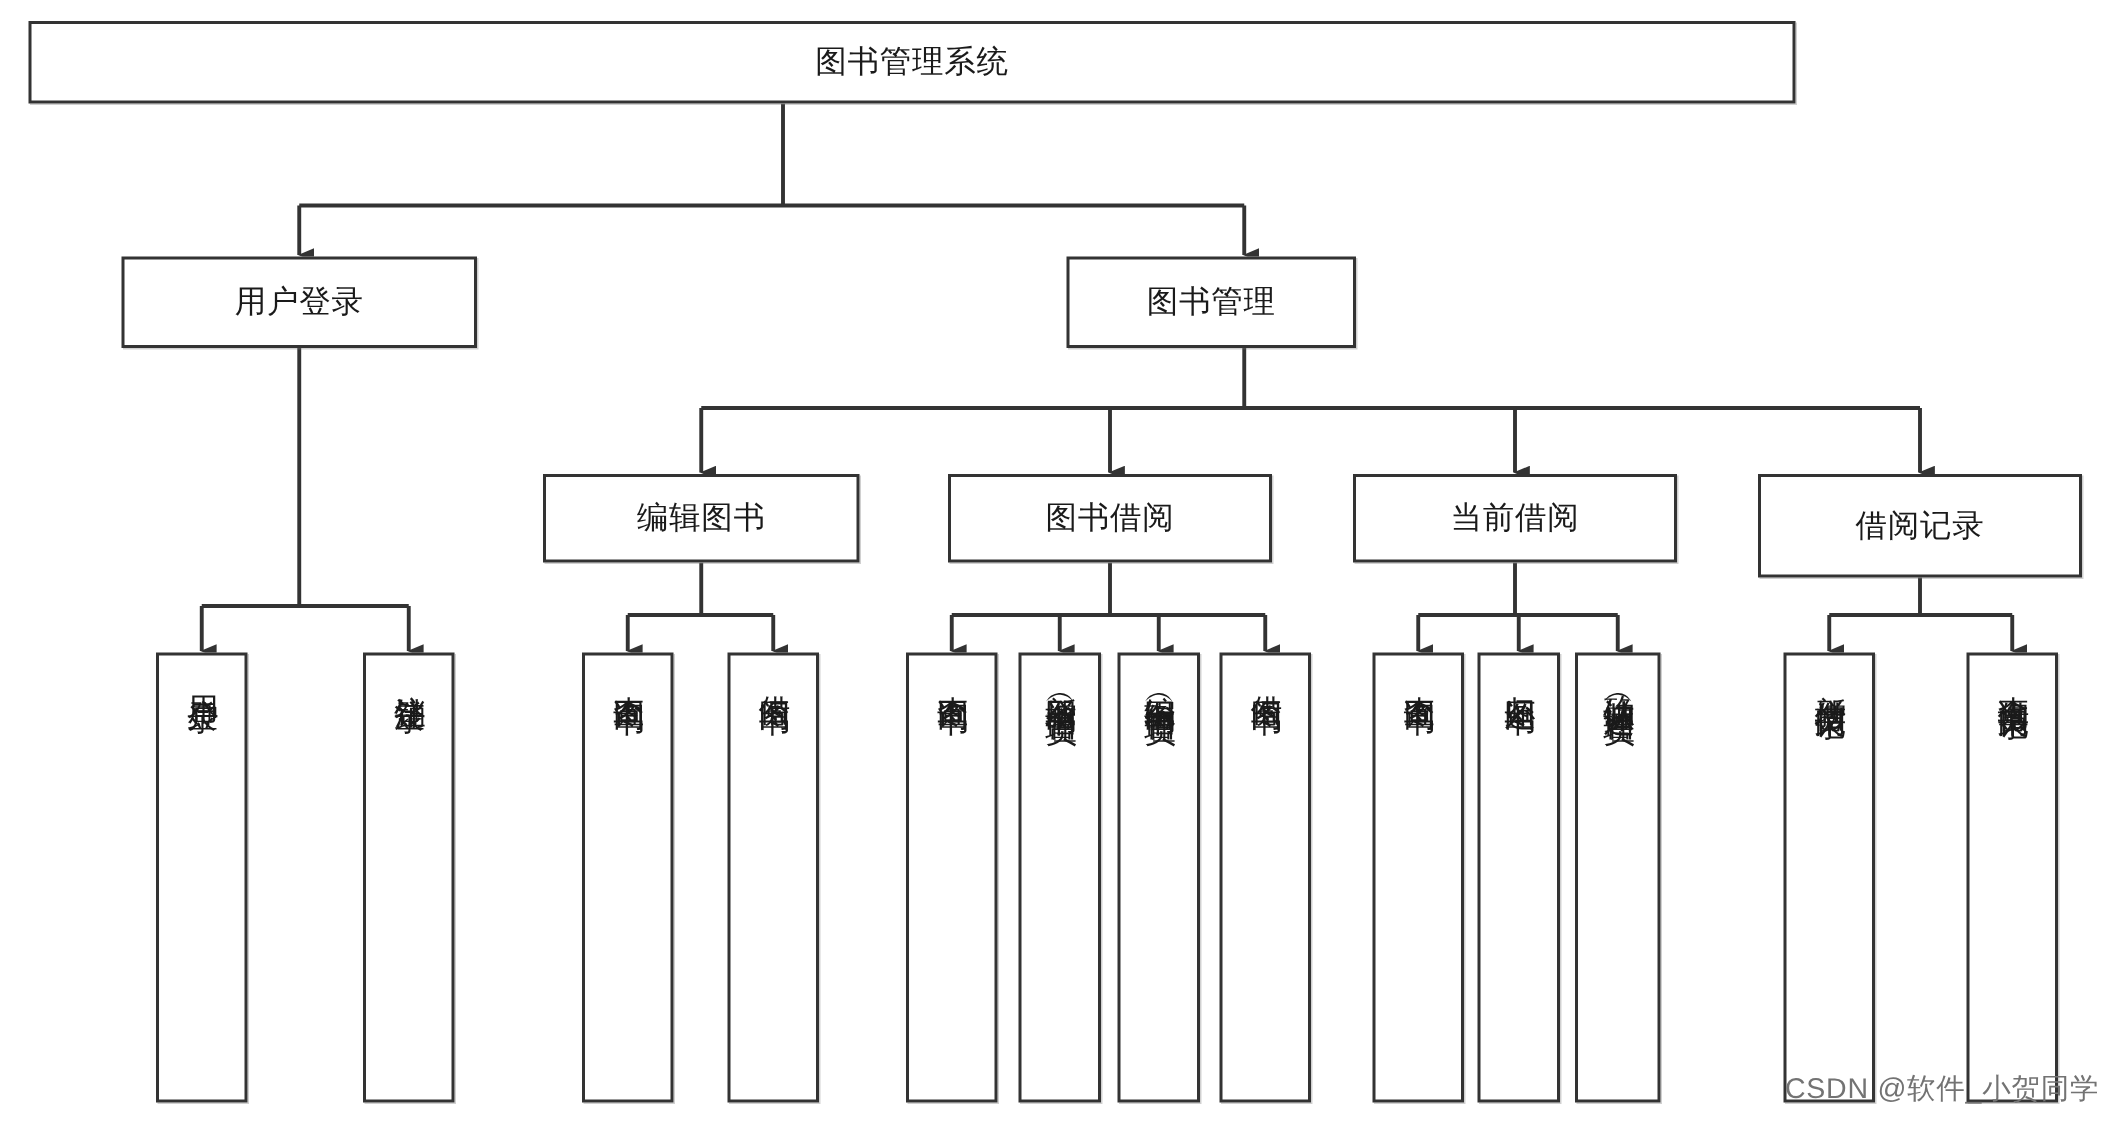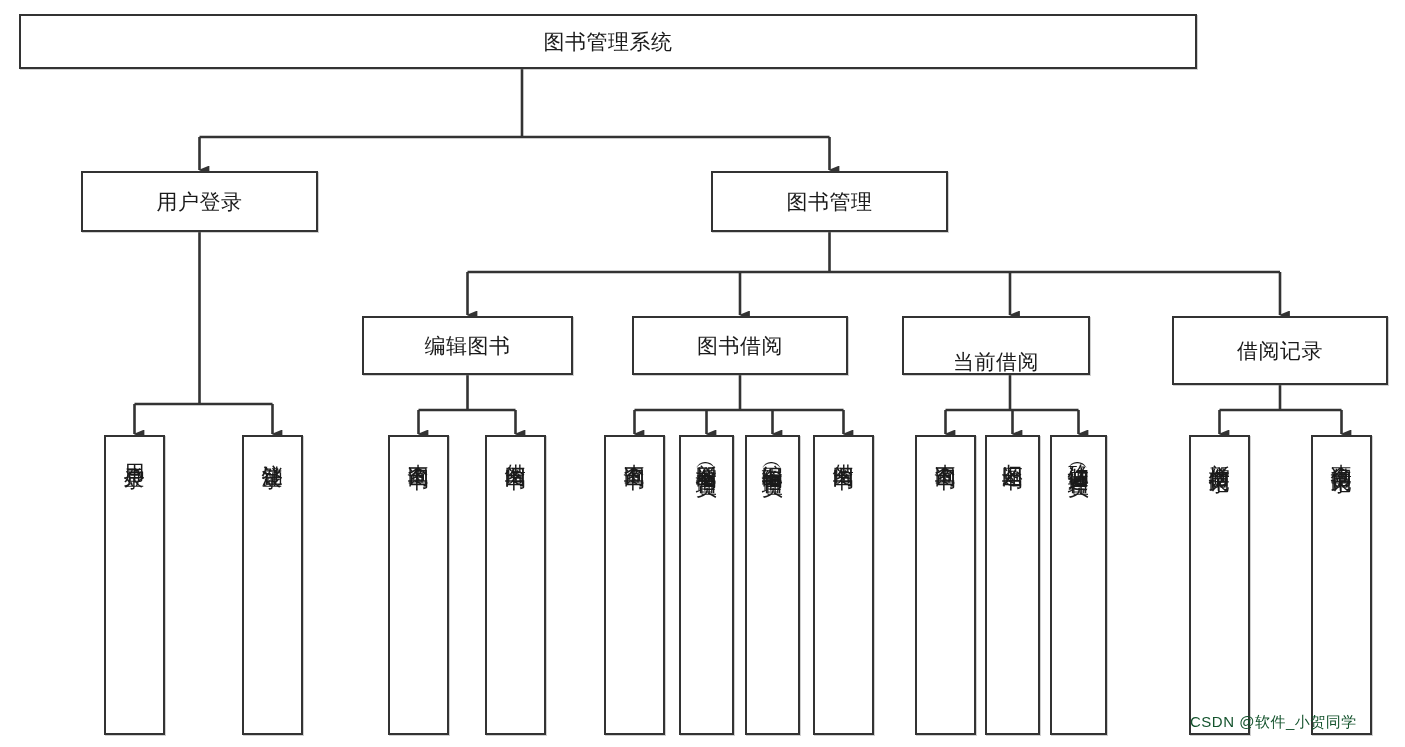--- a/index.html
+++ b/index.html
@@ -53,22 +53,22 @@
   .node.vert .label {
     writing-mode: vertical-rl;
     text-orientation: upright;
     font-size: 21px;
     line-height: 1.32;
     letter-spacing: 2px;
     white-space: nowrap;
   }
   .watermark {
     position: absolute;
-    font-size: 15px;
-    color: #14532d;
+    font-size: 19px;
+    color: #737373;
     white-space: nowrap;
     letter-spacing: 0.5px;
     user-select: none;
   }
 </style>
 </head>
 <body>
 
 <div id="canvas">
   <svg id="wires" viewBox="0 0 1405 747" xmlns="http://www.w3.org/2000/svg">
@@ -114,30 +114,30 @@
       </g>
   </svg>
 
   <div id="nodes">
       <div class="node horiz" style="left: 19px; top: 14px; width: 1178px; height: 55px;">
         <span class="label">图书管理系统</span>
       </div>
       <div class="node horiz" style="left: 81px; top: 171px; width: 237px; height: 61px;">
         <span class="label">用户登录</span>
       </div>
-      <div class="node horiz" style="left: 711px; top: 171px; width: 237px; height: 61px;">
+      <div class="node horiz" style="left: 711px; top: 171px; width: 193px; height: 61px;">
         <span class="label">图书管理</span>
       </div>
       <div class="node horiz" style="left: 362px; top: 316px; width: 211px; height: 59px;">
         <span class="label">编辑图书</span>
       </div>
       <div class="node horiz" style="left: 632px; top: 316px; width: 216px; height: 59px; justify-content: center;">
         <span class="label">图书借阅</span>
       </div>
-      <div class="node horiz" style="left: 902px; top: 316px; width: 188px; height: 59px; align-items: flex-end;">
+      <div class="node horiz" style="left: 902px; top: 316px; width: 216px; height: 59px;">
         <span class="label">当前借阅</span>
       </div>
       <div class="node horiz" style="left: 1172px; top: 316px; width: 216px; height: 69px;">
         <span class="label">借阅记录</span>
       </div>
       <div class="node vert" style="left: 104px; top: 435px; width: 61px; height: 300px;">
         <span class="label">用户登录</span>
       </div>
       <div class="node vert" style="left: 242px; top: 435px; width: 61px; height: 300px;">
         <span class="label">注销登录</span>

